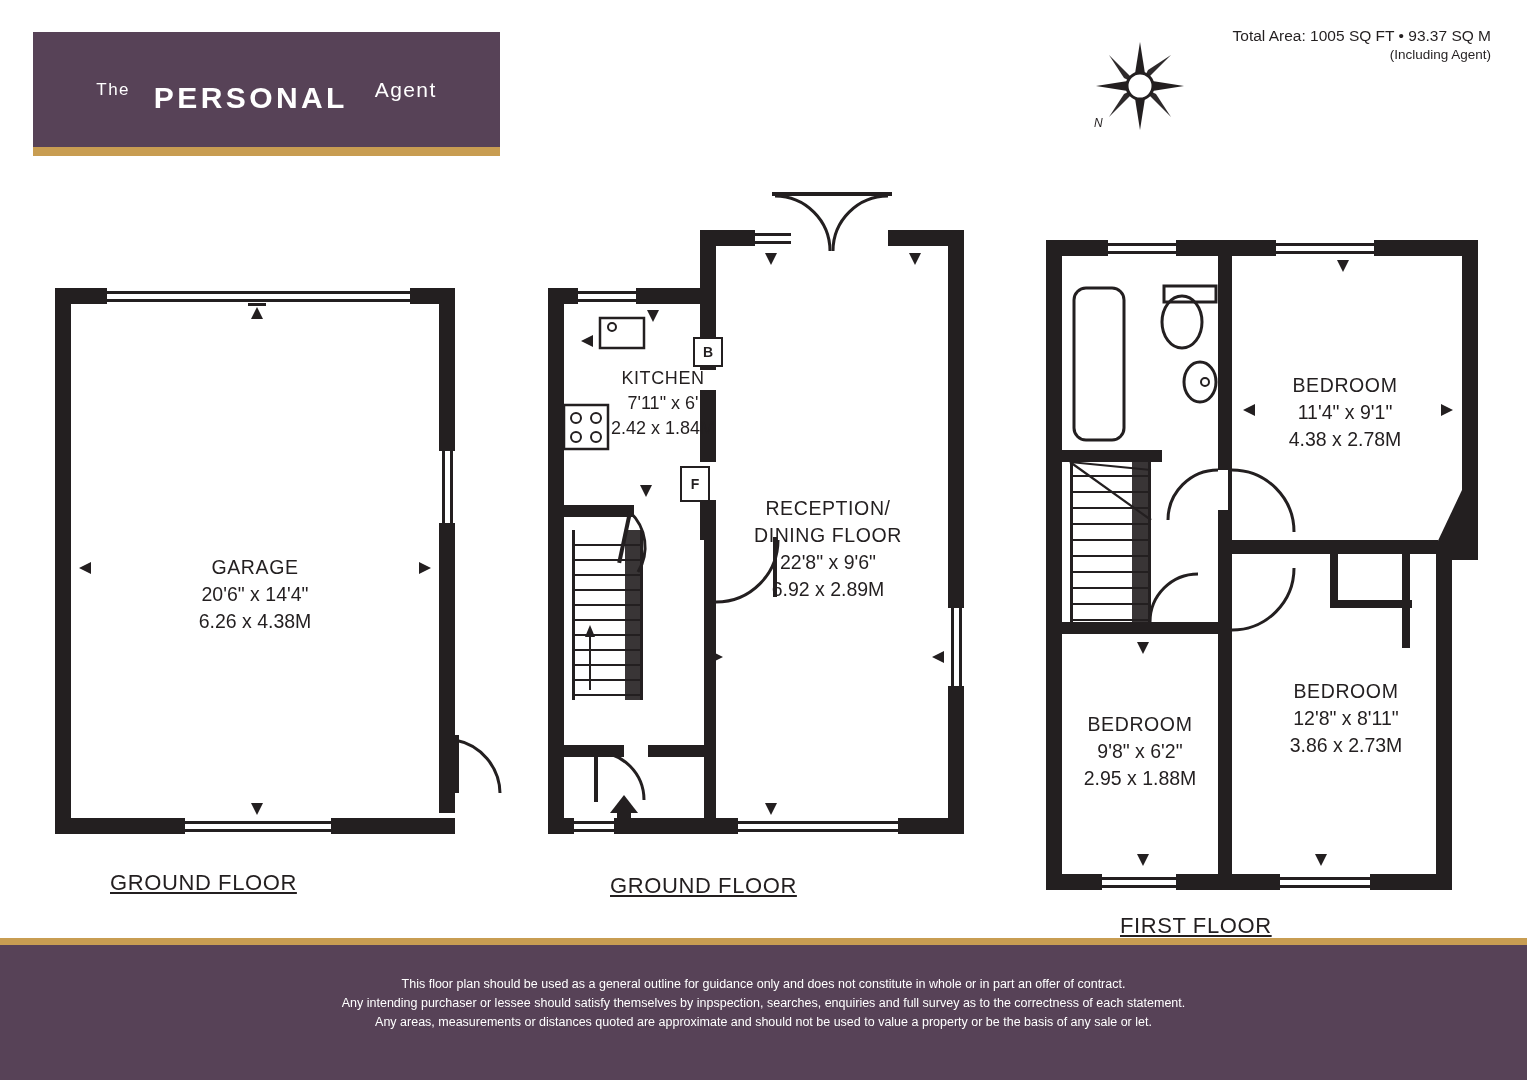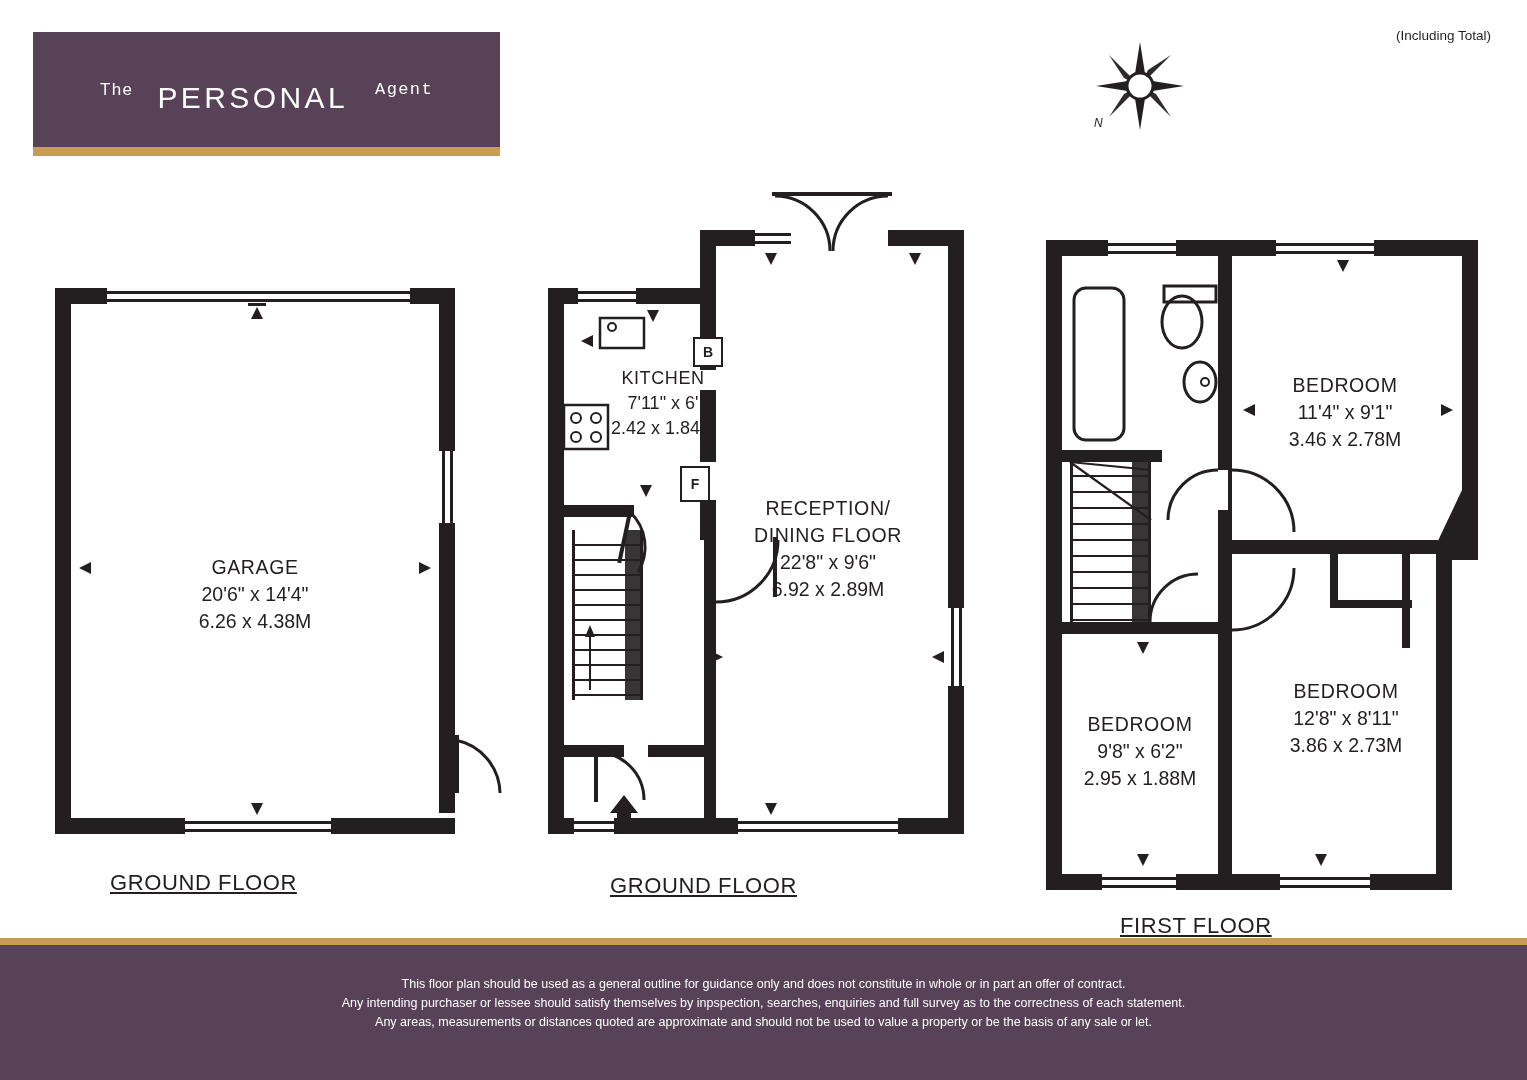--- a/index.html
+++ b/index.html
@@ -36,29 +36,28 @@
     color: #ffffff;
     white-space: nowrap;
   }
   .logo-the {
     font-size: 17px;
     letter-spacing: 1.4px;
     margin-right: 24px;
   }
   .logo-personal {
     font-size: 30px;
-    font-weight: normal;
+    font-weight: bold;
     letter-spacing: 3.4px;
     margin-top: 16px;
   }
   .logo-agent {
-    font-size: 17px;
+    font-size: 21px;
     letter-spacing: 1.4px;
     margin-left: 27px;
-    font-family: Liberation Mono, monospace;
   }
 
   
   .plan-header {
     position: absolute;
     right: 36px; top: 26px;
     width: 420px;
     text-align: right;
   }
   .plan-title {
@@ -151,21 +150,22 @@
 <div class="logo-box">
   <div class="logo-text">
     <span class="logo-the">The</span>
     <span class="logo-personal">PERSONAL</span>
     <span class="logo-agent">Agent</span>
   </div>
 </div>
 <div class="logo-underline"></div>
 
 <div class="plan-header">
-  <div class="plan-line small">(Including Total)</div>
+  <div class="plan-line">Total Area: 1005 SQ FT • 93.37 SQ M</div>
+  <div class="plan-line small">(Including Agent)</div>
 </div>
 
 <div class="compass">
   <svg width="92" height="92" viewBox="0 0 92 92">
     <g fill="#231f20">
       <polygon points="46,2 52,40 46,46 40,40"></polygon>
       <polygon points="90,46 52,52 46,46 52,40"></polygon>
       <polygon points="46,90 40,52 46,46 52,52"></polygon>
       <polygon points="2,46 40,40 46,46 40,52"></polygon>
       <polygon points="77,15 54,38 46,46 54,30" opacity="0.95"></polygon>
@@ -428,21 +428,21 @@
 <div class="room-label" style="left:735px; top:495px; width:186px;">
   <div class="name">RECEPTION/</div>
   <div class="name">DINING FLOOR</div>
   <div>22'8" x 9'6"</div>
   <div>6.92 x 2.89M</div>
 </div>
 
 <div class="room-label" style="left:1250px; top:372px; width:190px;">
   <div class="name">BEDROOM</div>
   <div>11'4" x 9'1"</div>
-  <div>3.46 x 2.78M</div>
+  <div>4.38 x 2.78M</div>
 </div>
 
 <div class="room-label" style="left:1248px; top:678px; width:196px;">
   <div class="name">BEDROOM</div>
   <div>12'8" x 8'11"</div>
   <div>3.86 x 2.73M</div>
 </div>
 
 <div class="room-label" style="left:1055px; top:711px; width:170px;">
   <div class="name">BEDROOM</div>

